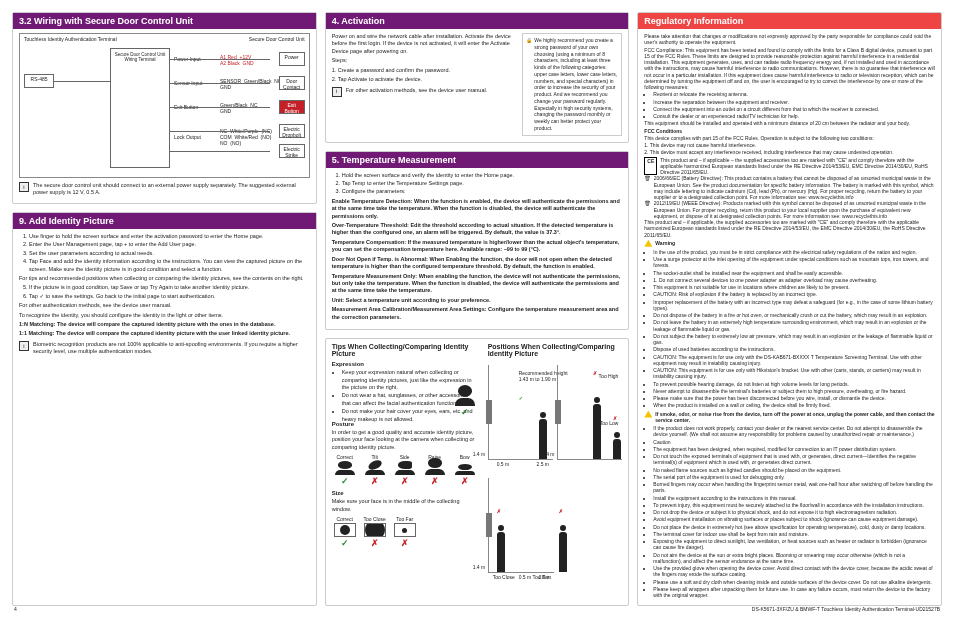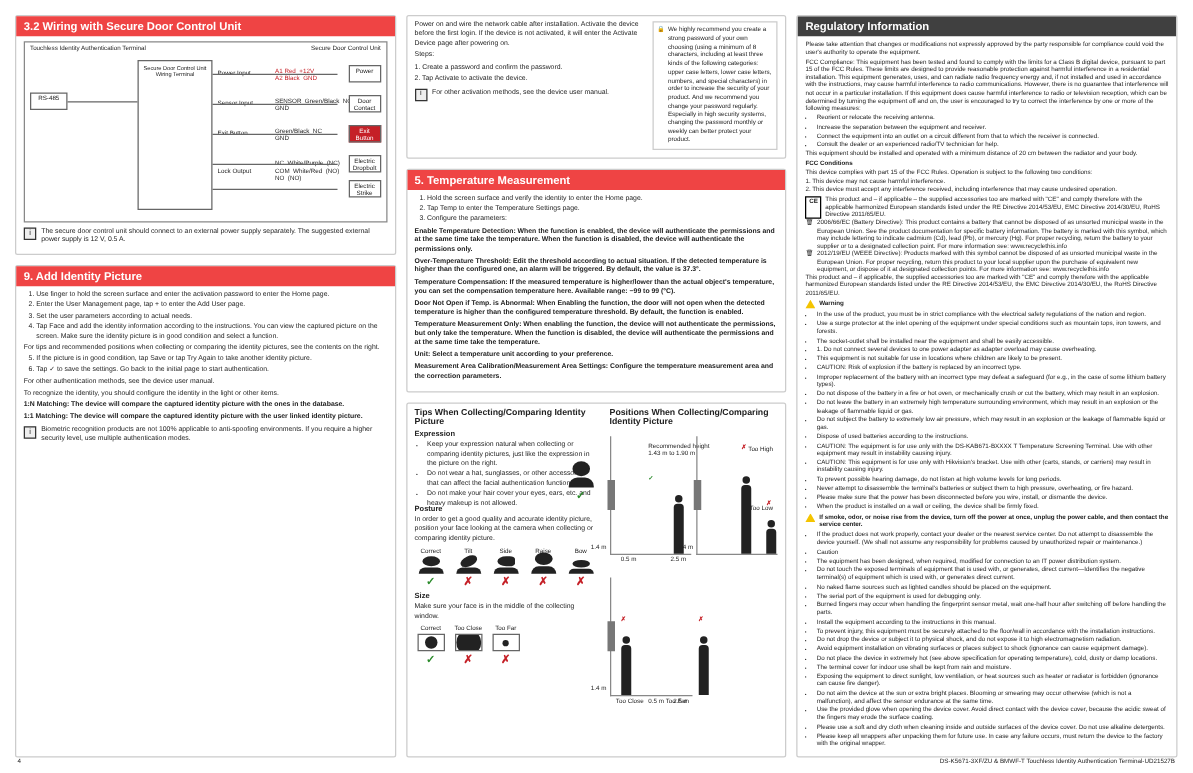--- a/index.html
+++ b/index.html
@@ -21,28 +21,28 @@
   }
   .col { display: flex; flex-direction: column; gap: 8px; }
   .panel {
     border: 1px solid #ccc;
     border-radius: 2px;
     padding: 4px 6px 6px 6px;
     background: #fff;
     flex-shrink: 0;
   }
   .panel-header {
-    background: #ef4444;
+    background: #701a75;
     color: #fff;
     font-weight: bold;
     padding: 3px 6px;
     margin: -4px -6px 4px -6px;
     font-size: 9px;
   }
-  .panel-header.black { background: #404040; }
+  .panel-header.black { background: #ef4444; }
   .body-text { font-size: 5.5px; line-height: 1.35; }
   .body-text ol, .body-text ul { padding-left: 10px; margin: 2px 0; }
   .body-text li { margin-bottom: 1px; }
   .body-text p { margin-bottom: 2px; }
   .note { display: flex; gap: 4px; margin-top: 3px; }
   .note-icon {
     width: 10px; height: 10px; flex-shrink: 0;
     border: 1px solid #333; font-size: 6px;
     display: flex; align-items: center; justify-content: center;
     background: #eee;
@@ -222,20 +222,21 @@
         <div class="note">
           <div class="note-icon">i</div>
           <div>Biometric recognition products are not 100% applicable to anti-spoofing environments. If you require a higher security level, use multiple authentication modes.</div>
         </div>
       </div>
     </div>
   </div>
 
   <div class="col">
     <div class="panel">
+      <div class="panel-header">4. Activation</div>
       <div style="display:flex;gap:6px;">
         <div class="body-text" style="flex:2;">
           <p>Power on and wire the network cable after installation. Activate the device before the first login. If the device is not activated, it will enter the Activate Device page after powering on.</p>
           <p>Steps:</p>
           <p>1. Create a password and confirm the password.</p>
           <p>2. Tap Activate to activate the device.</p>
           <div class="note">
             <div class="note-icon">i</div>
             <div>For other activation methods, see the device user manual.</div>
           </div>

